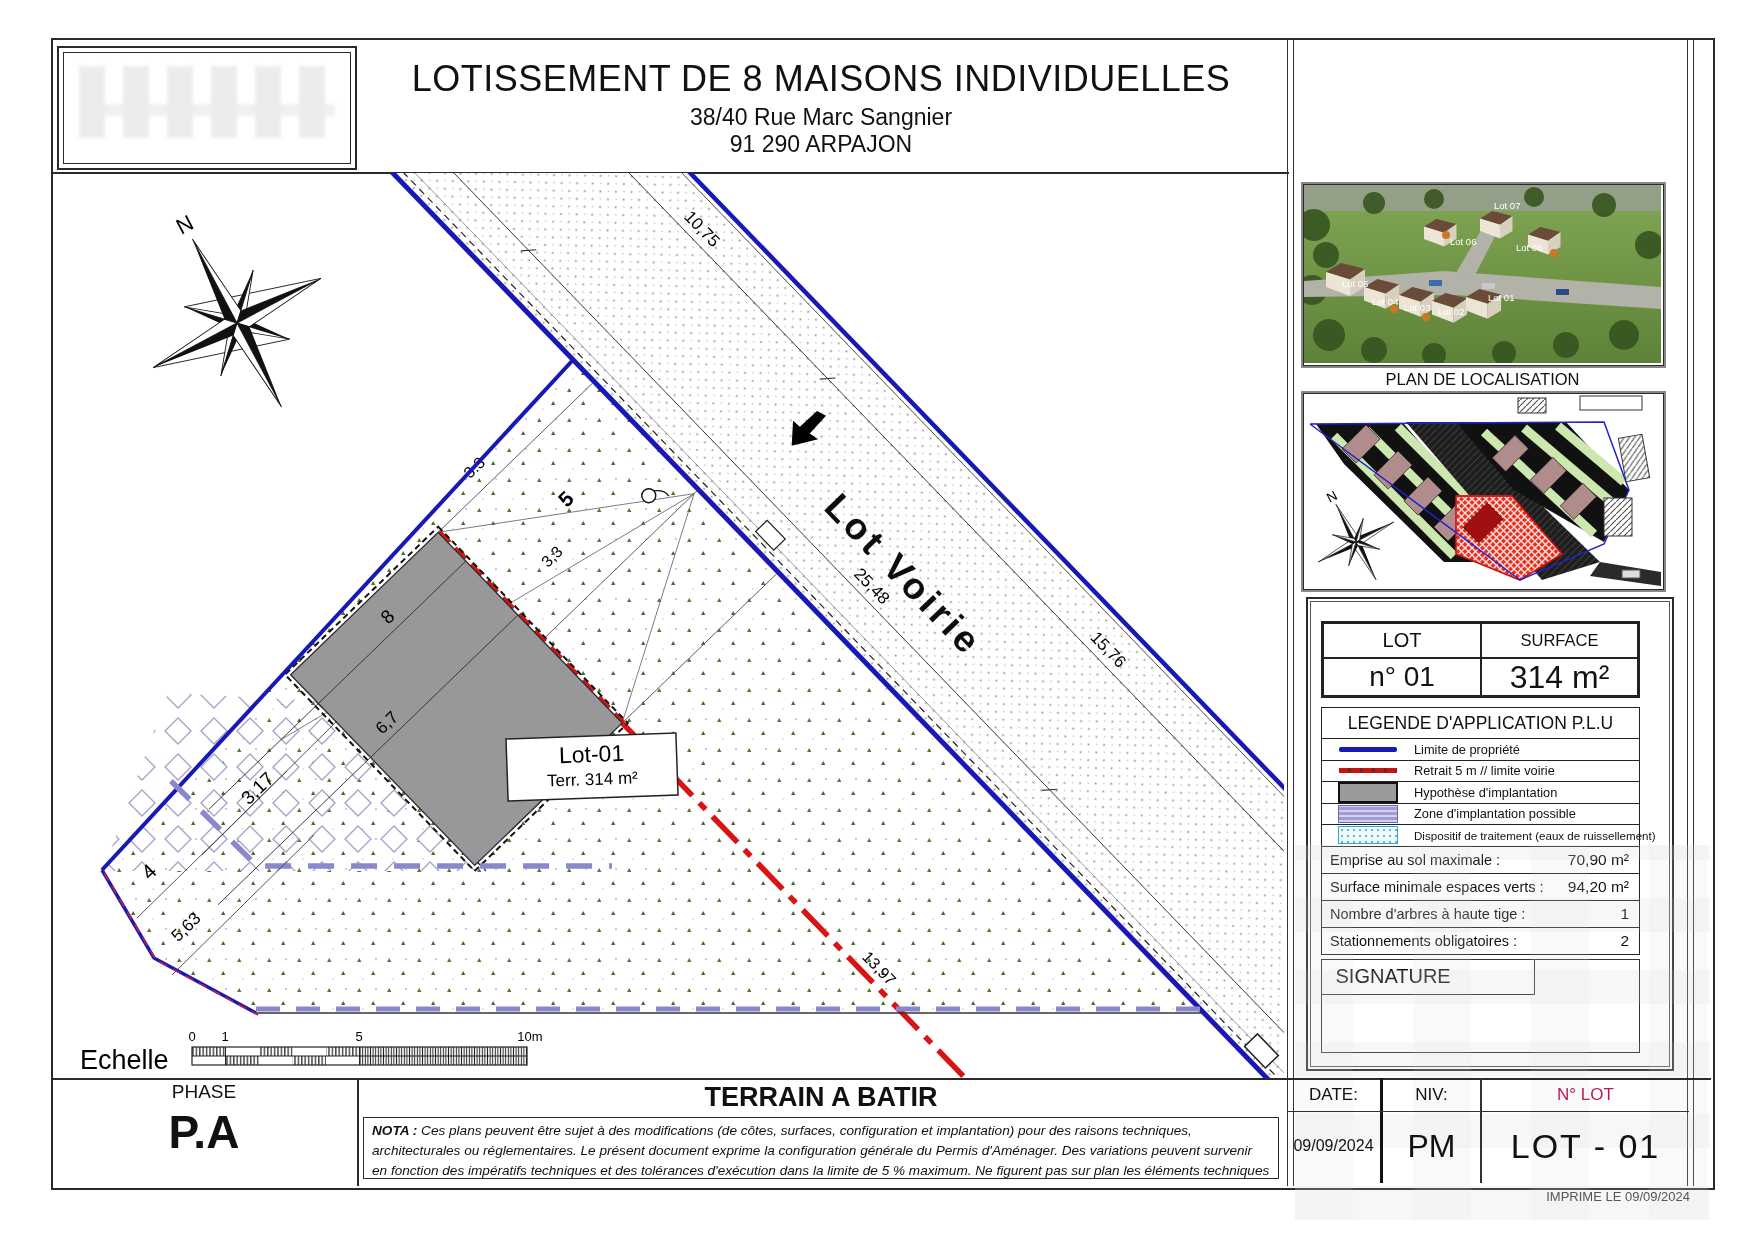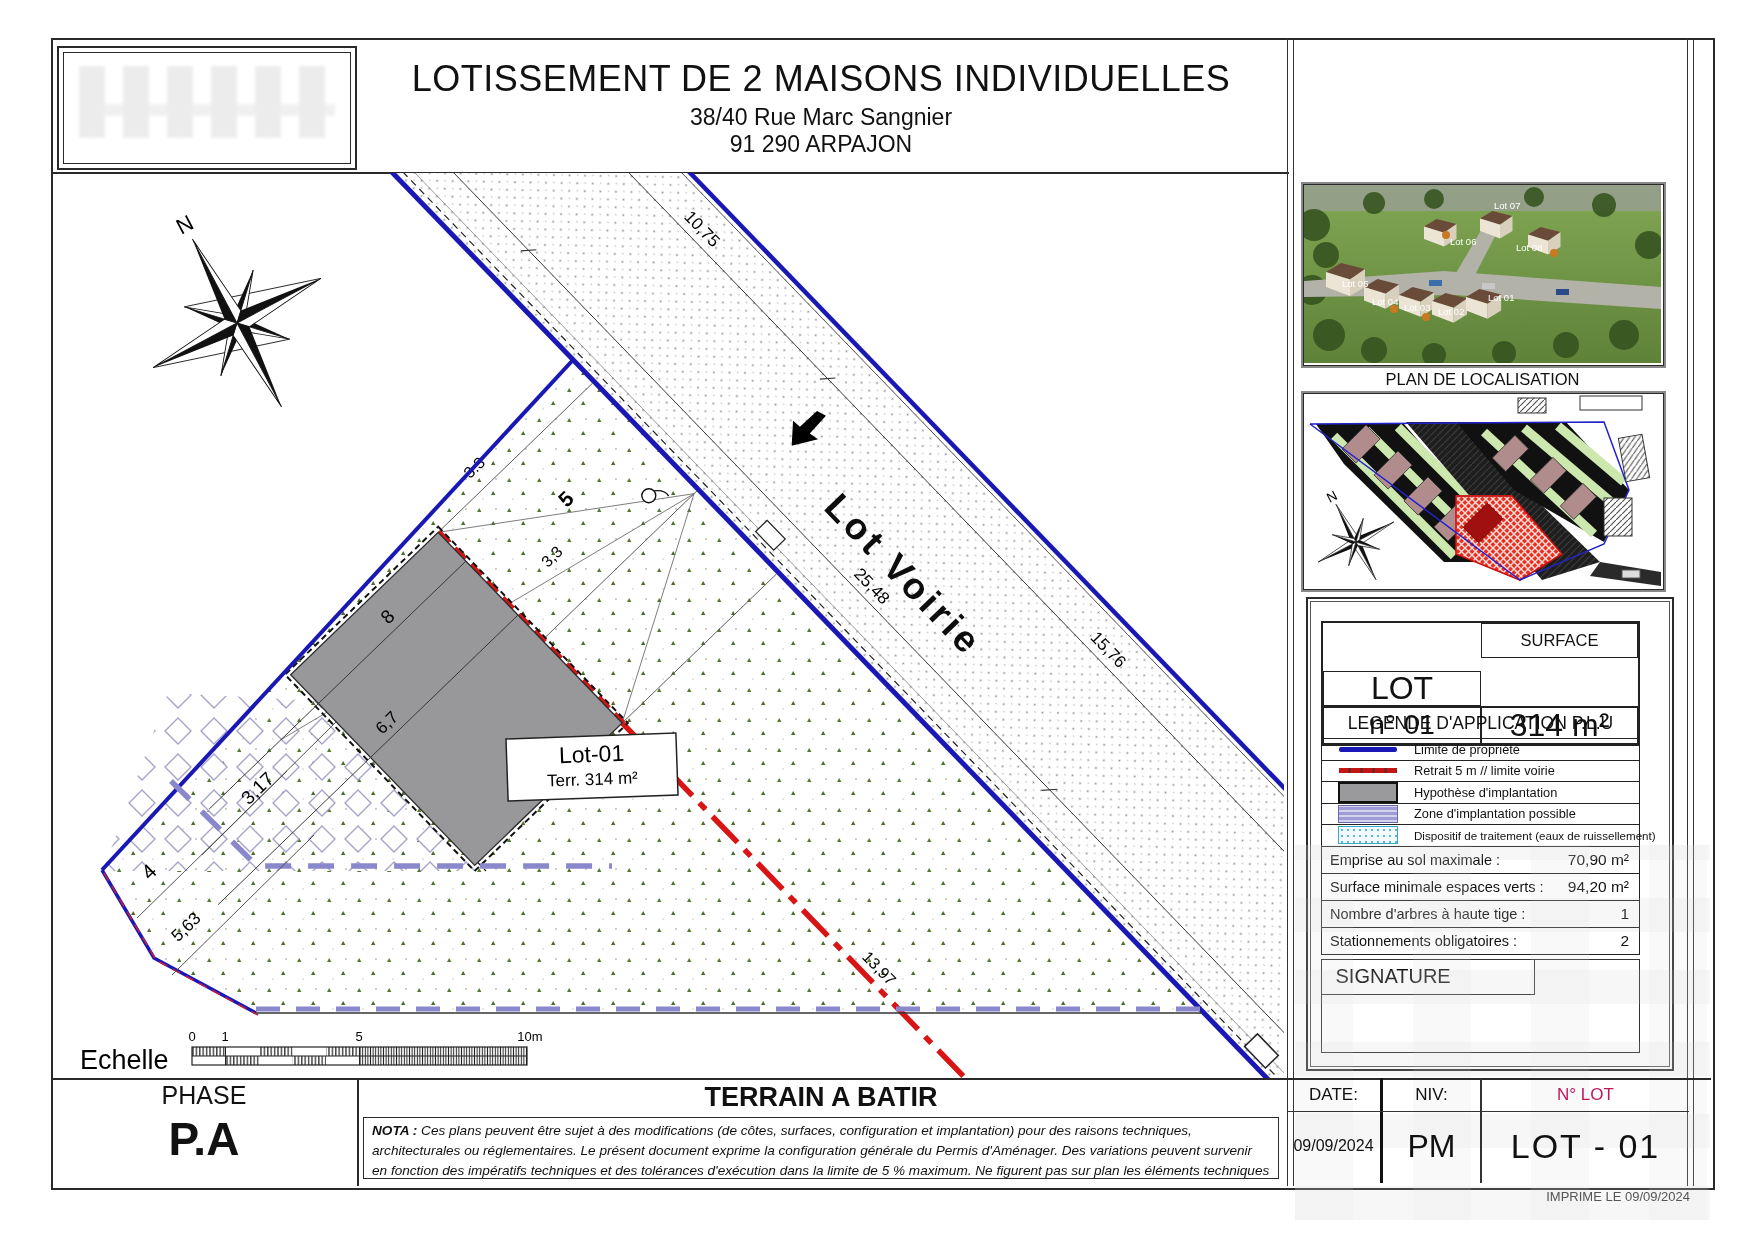--- a/index.html
+++ b/index.html
@@ -48,21 +48,21 @@
 
 <div id="page">
 
   <div class="abs frame" style="left:51px;top:38px;width:1660px;height:1148px;"></div>
 
   <div class="abs frame" style="left:57px;top:46px;width:296px;height:120px;">
     <div class="abs thin" style="left:4px;top:4px;right:4px;bottom:4px;"></div>
     <div class="abs ghost" style="left:20px;top:18px;right:20px;bottom:30px;"></div>
   </div>
   <div class="abs" style="left:357px;top:46px;width:928px;height:126px;text-align:center;">
-    <div class="title-main" style="margin-top:12px;">LOTISSEMENT DE 2 MAISONS INDIVIDUELLES</div>
+    <div class="title-main" style="margin-top:12px;">LOTISSEMENT DE 8 MAISONS INDIVIDUELLES</div>
     <div class="title-sub" style="margin-top:4px;">38/40 Rue Marc Sangnier</div>
     <div class="title-sub">91 290 ARPAJON</div>
   </div>
   <div class="abs hline" style="left:51px;top:172px;width:1238px;"></div>
 
   <div class="abs vline" style="left:1287px;top:38px;height:1148px;"></div>
   <div class="abs vline" style="left:1687px;top:38px;height:1148px;"></div>
 
   <svg class="abs" style="left:52px;top:173px;" width="1232" height="906" viewBox="0 0 1232 906">
     <defs>
@@ -359,21 +359,21 @@
         <polygon points="-39,-39 -9,0 0,0" fill="#111"></polygon>
           <polygon points="-39,-39 0,-9 0,0" fill="#fff" stroke="#111" stroke-width="1.4"></polygon>
         <text x="0" y="-104" font-size="30" text-anchor="middle">N</text>
       </g>
     </svg>
   </div>
 
   <div class="abs dframe" style="left:1306px;top:597px;width:364px;height:470px;background:#fff;">
 
     <div class="lot-table abs" style="left:13px;top:22px;width:315px;">
-      <div class="ctr" style="height:33px;font-size:32px;margin-top:48px;">LOT</div>
+      <div class="ctr" style="height:33px;font-size:20px;">LOT</div>
       <div class="ctr" style="height:33px;font-size:16.5px;">SURFACE</div>
       <div class="ctr" style="height:36px;font-size:28px;">n° 01</div>
       <div class="ctr" style="height:36px;font-size:32px;">314 m²</div>
     </div>
 
     <div class="leg-box abs" style="left:13px;top:108px;width:317px;">
       <div class="leg-title">LEGENDE D'APPLICATION P.L.U</div>
       <div class="leg-row">
         <span class="leg-sym">
             <span class="sw-blue"></span>
@@ -425,21 +425,21 @@
     <div class="sig-box abs" style="left:13px;top:360px;width:317px;height:92px;">
       <div class="sig-label">SIGNATURE</div>
     </div>
   </div>
 
   <div class="abs wmark" style="left:1295px;top:845px;width:415px;height:375px;"></div>
 
   <div class="abs hline" style="left:51px;top:1078px;width:1660px;"></div>
 
   <div class="abs" style="left:51px;top:1078px;width:306px;height:108px;border-right:2px solid #2a2a2a;text-align:center;">
-    <div class="foot-lab" style="font-size:25px;margin-top:3px;">PHASE</div>
+    <div class="foot-lab" style="font-size:19px;margin-top:3px;">PHASE</div>
     <div style="font-size:46px;font-weight:bold;margin-top:2px;">P.A</div>
   </div>
 
   <div class="abs ctr" style="left:357px;top:1080px;width:928px;height:34px;font-size:27px;font-weight:600;">TERRAIN A BATIR</div>
   <div class="abs thin" style="left:363px;top:1117px;width:916px;height:62px;padding:3px 8px;box-sizing:border-box;">
     <span class="nota"><b><i>NOTA :</i></b><span class="nota"> Ces plans peuvent être sujet à des modifications (de côtes, surfaces, configuration et implantation) pour des raisons techniques, architecturales ou réglementaires. Le présent document exprime la configuration générale du Permis d'Aménager. Des variations peuvent survenir en fonction des impératifs techniques et des tolérances d'exécution dans la limite de 5 % maximum. Ne figurent pas sur plan les éléments techniques</span></span>
   </div>
 
   <div class="abs" style="left:1287px;top:1078px;width:402px;height:105px;">
     <div class="abs" style="left:93px;top:0;width:3px;height:105px;background:#111;"></div>

